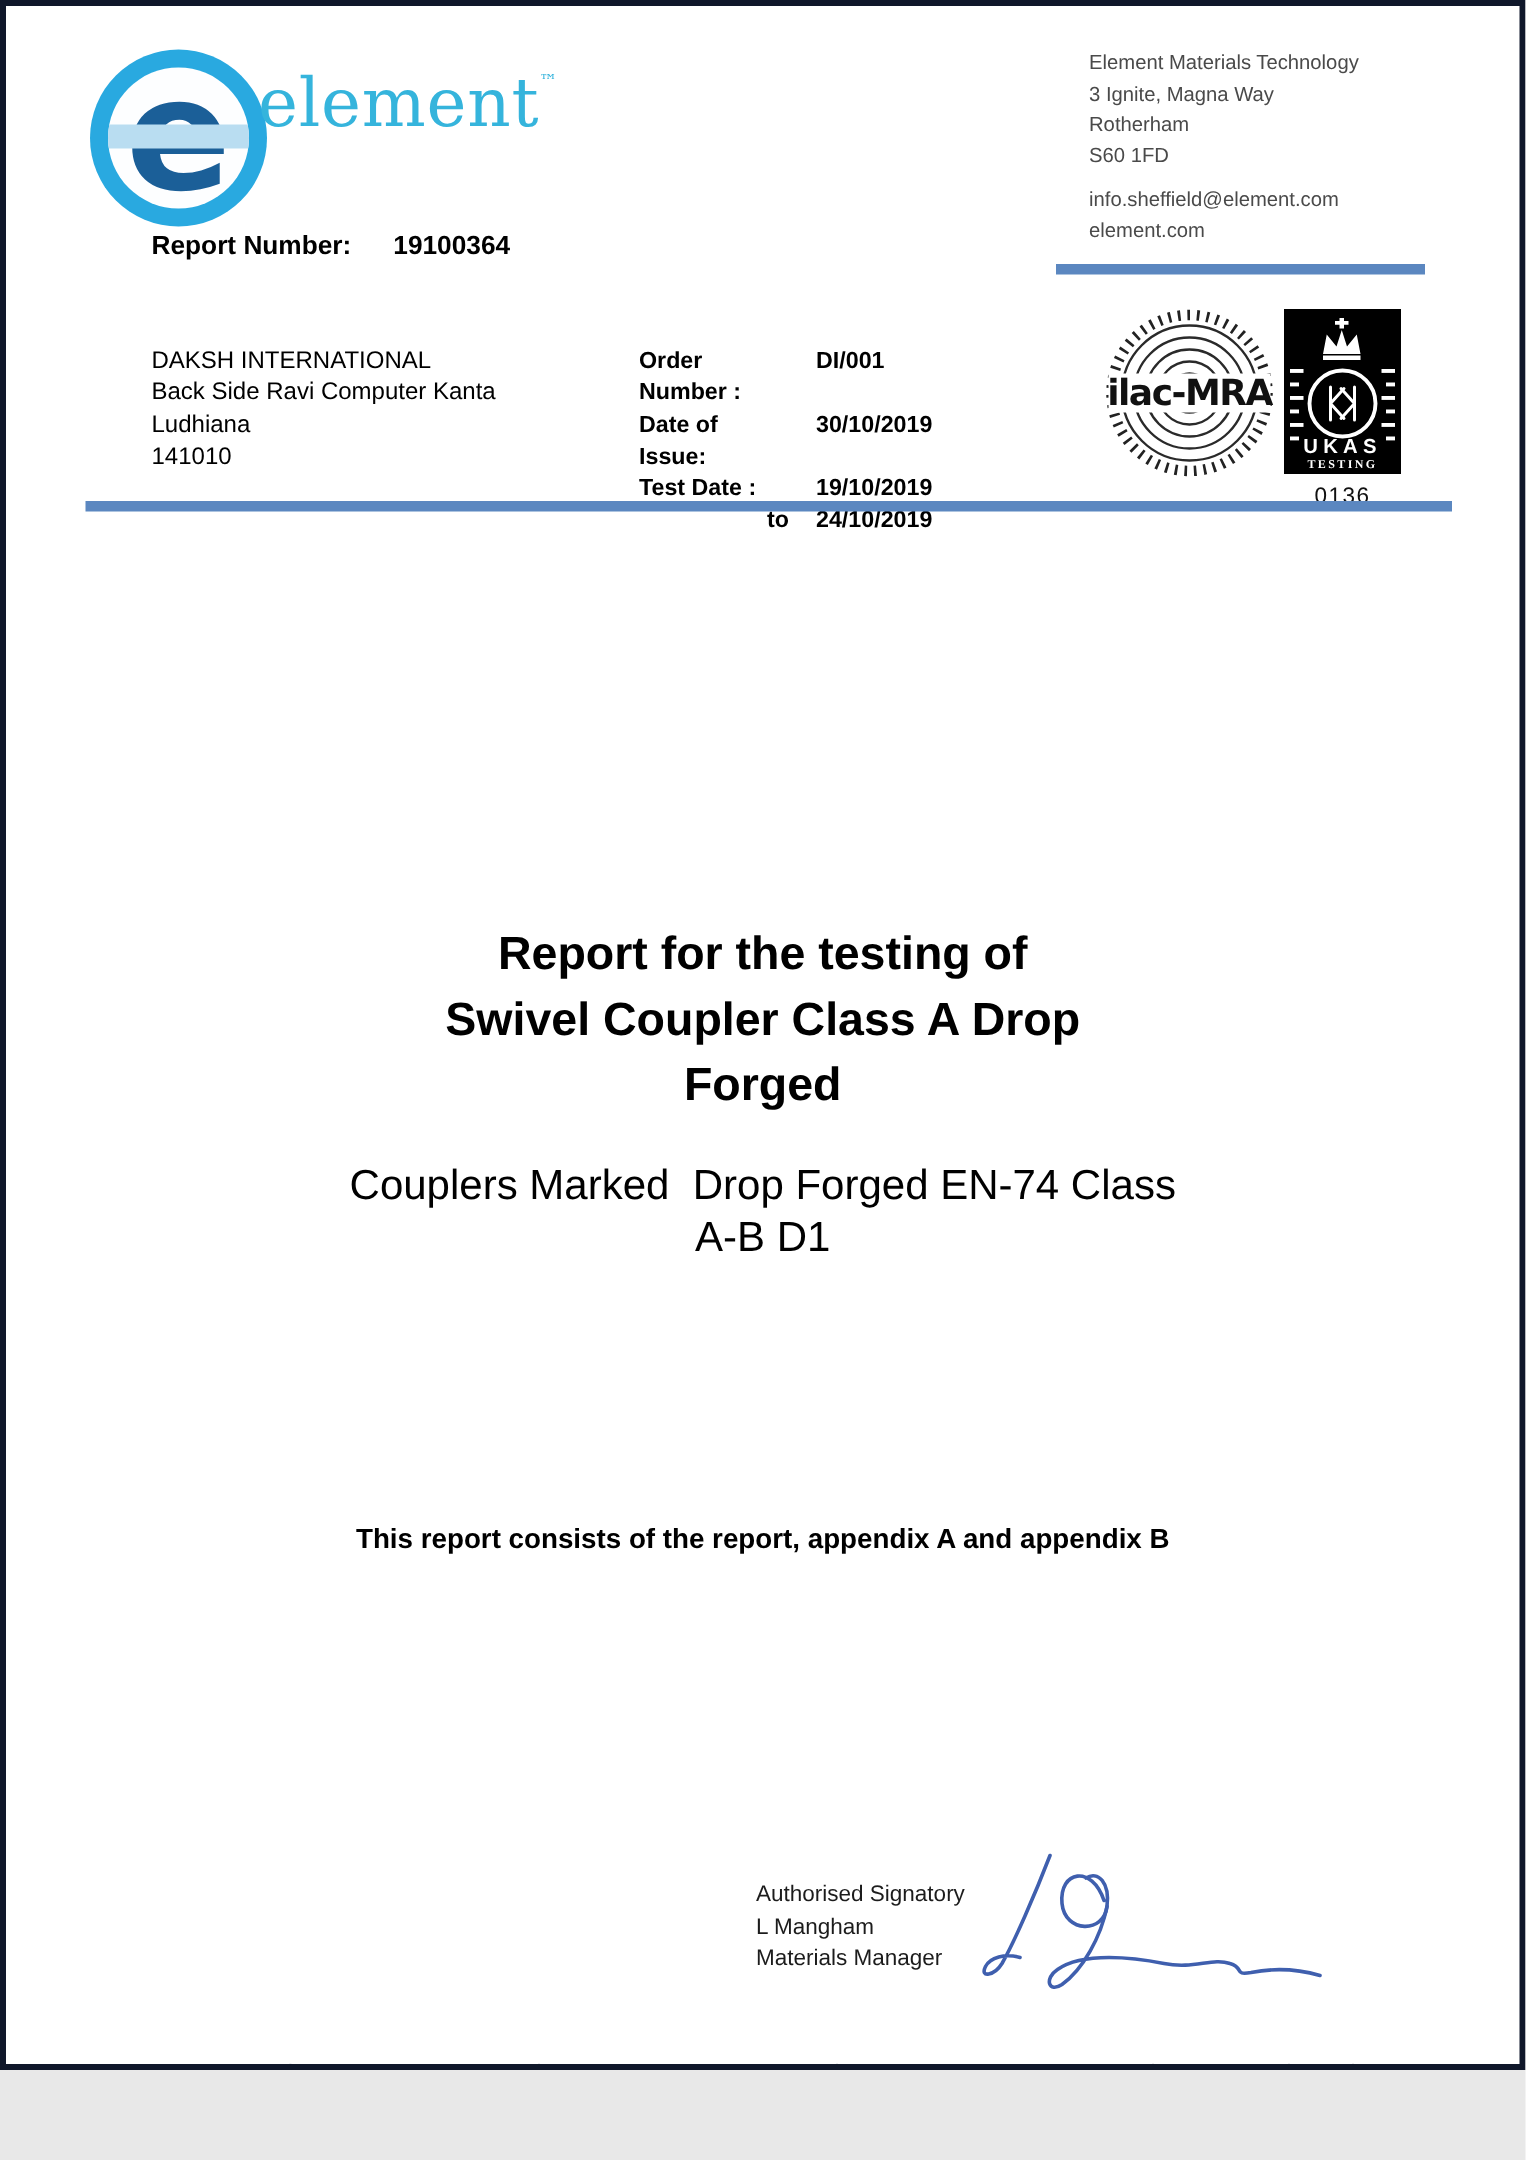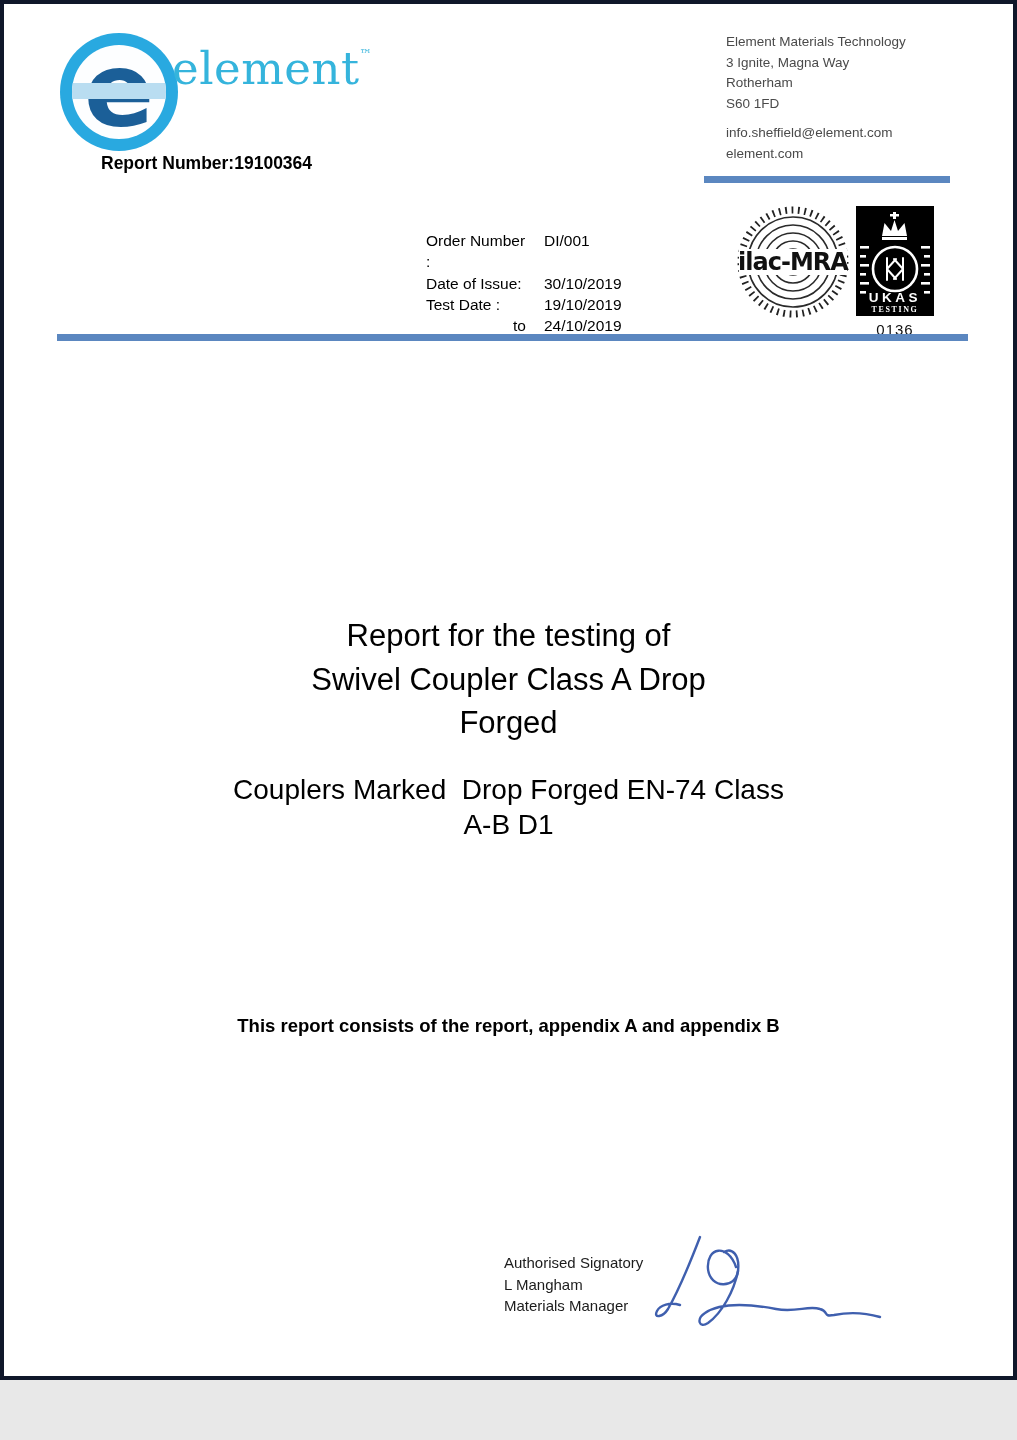--- a/index.html
+++ b/index.html
@@ -23,25 +23,25 @@
     position: absolute; left: 168px; top: 38px;
     font-family: "DejaVu Serif", serif;
     font-size: 45px; color: #35b4dc; letter-spacing: 0.5px;
   }
   .wordmark sup { font-size: 12px; vertical-align: 26px; letter-spacing: 0; }
 
   .lab-block { position: absolute; left: 722px; top: 28px; color: #4a4a4a; font-size: 13.5px; line-height: 20.5px; }
   .lab-block .contact { margin-top: 9px; }
 
   .report-number { position: absolute; left: 97px; top: 149px; font-size: 17.5px; font-weight: bold; }
-  .report-number .val { }
+  .report-number .val { margin-left: 28px; }
 
   
   .customer { position: absolute; left: 97px; top: 226px; font-size: 16px; line-height: 21.3px; }
-  .order { position: absolute; left: 422px; top: 226px; font-size: 15.5px; line-height: 21.3px; }
+  .order { position: absolute; left: 422px; top: 226px; font-size: 15.5px; line-height: 21.3px; font-weight: bold; }
   .order .row { display: flex; }
   .order .lbl { width: 100px; }
   .order .lbl.to { text-align: right; }
   .order .val { margin-left: 18px; width: 110px; }
 
   
   .bar { position: absolute; background: #5b87c0; height: 7px; }
   .bar-top { left: 700px; top: 172px; width: 246px; }
   .bar-full { left: 53px; top: 330px; width: 911px; }
 
@@ -49,21 +49,21 @@
   .ukas-wrap { position: absolute; left: 852px; top: 202px; width: 78px; text-align: center; }
   .ukas-number { font-size: 15px; color: #111; margin-top: 1px; letter-spacing: 1px; }
 
   
   .title-main {
     position: absolute; left: 0; top: 437px; width: 100%;
     text-align: center; font-size: 34px; font-weight: bold;
   }
   .title-subject {
     position: absolute; left: 0; top: 610px; width: 100%;
-    text-align: center; font-size: 31px; font-weight: normal; line-height: 43.5px;
+    text-align: center; font-size: 31px; font-weight: bold; line-height: 43.5px;
     white-space: pre-wrap;
   }
   .title-marking {
     position: absolute; left: 0; top: 768px; width: 100%;
     text-align: center; font-size: 28px; line-height: 35px;
     white-space: pre-wrap;
   }
   .consists {
     position: absolute; left: 0; top: 1011px; width: 100%;
     text-align: center; font-size: 18.5px; font-weight: bold;
@@ -115,20 +115,26 @@
     <div class="contact">
       <div>info.sheffield@element.com</div>
       <div>element.com</div>
     </div>
   </div>
 
   <div class="report-number">
     <span>Report Number:</span><span class="val">19100364</span>
   </div>
 
+  <div class="customer">
+    <div>DAKSH INTERNATIONAL</div>
+    <div>Back Side Ravi Computer Kanta</div>
+    <div>Ludhiana</div>
+    <div>141010</div>
+  </div>
 
   <div class="order">
     <div class="row">
       <span class="lbl">Order Number :</span>
       <span class="val">DI/001</span>
     </div>
     <div class="row">
       <span class="lbl">Date of Issue:</span>
       <span class="val">30/10/2019</span>
     </div>

